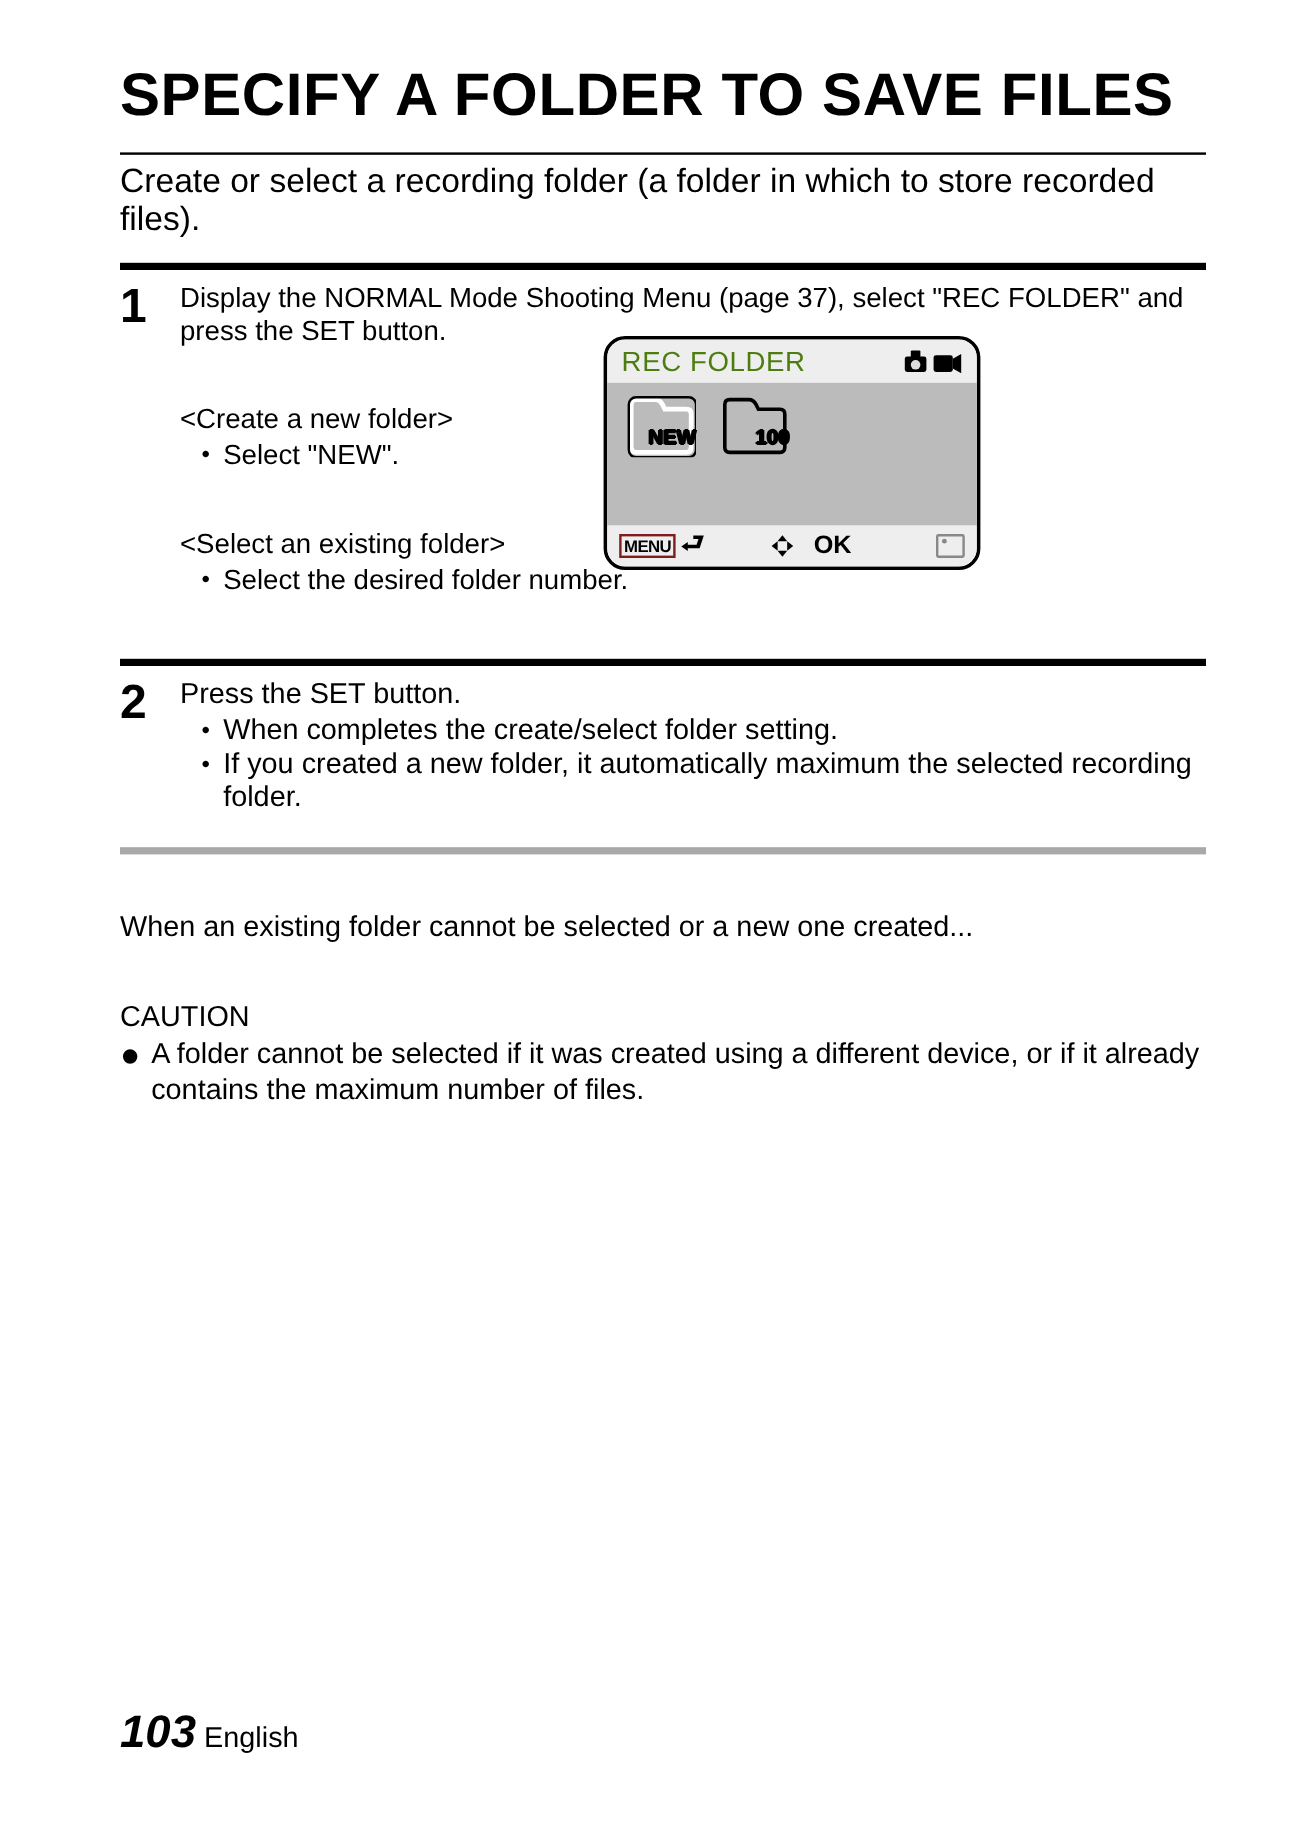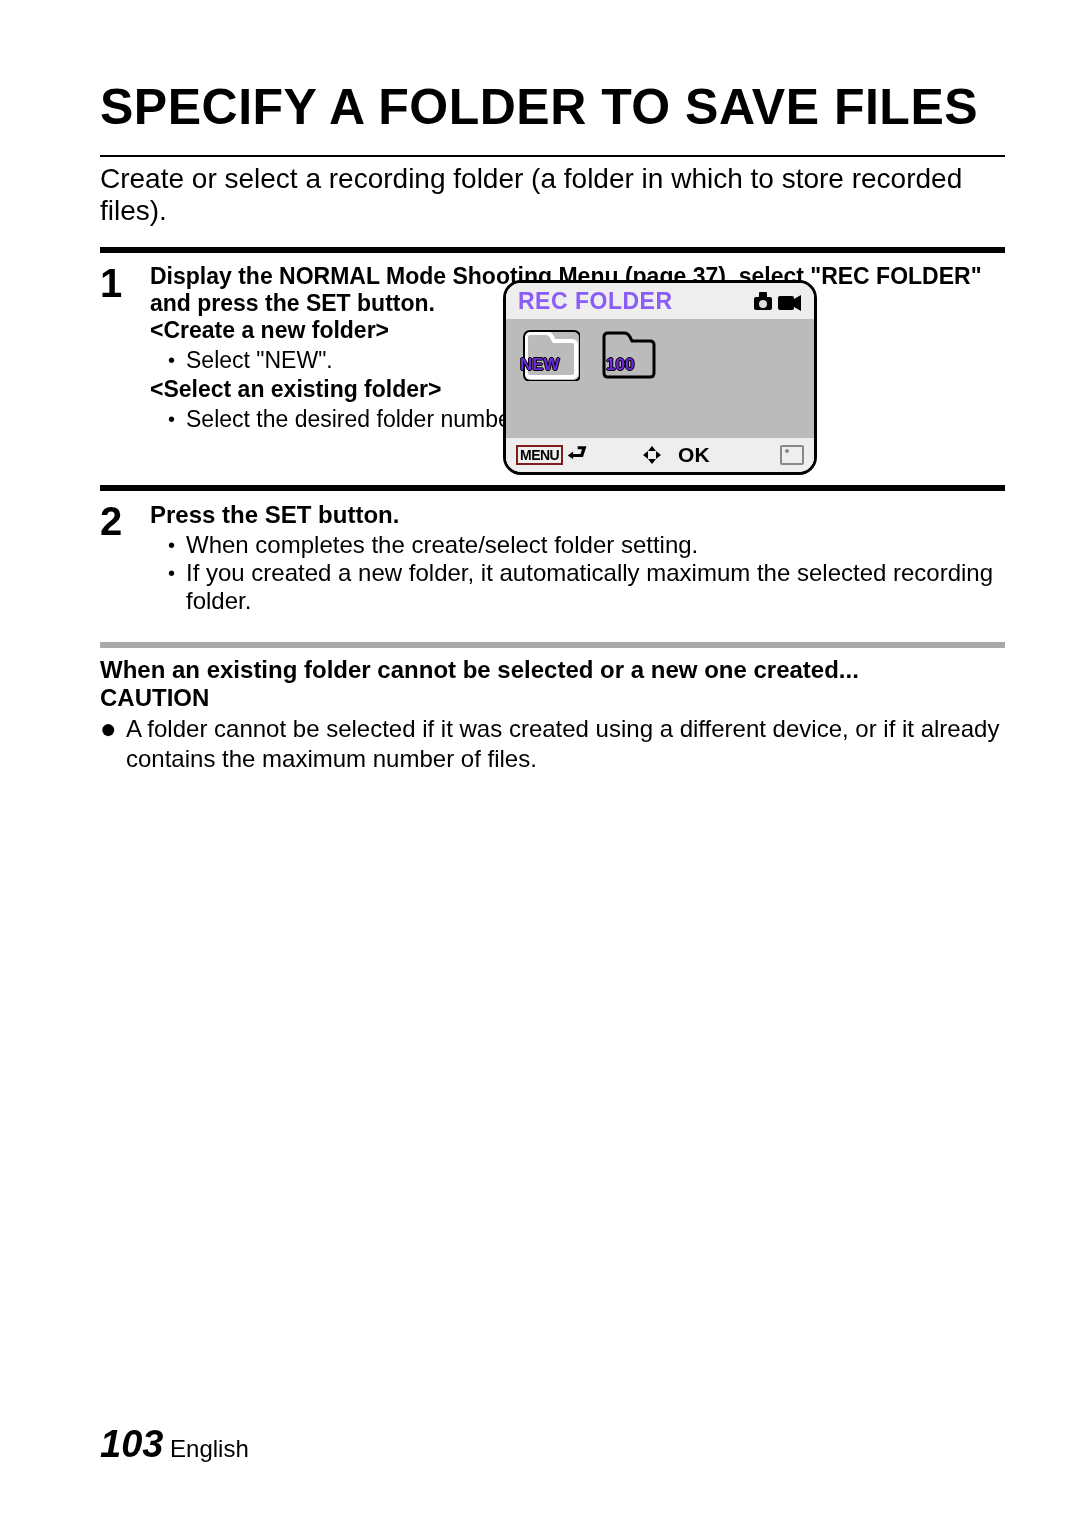--- a/index.html
+++ b/index.html
@@ -7,21 +7,21 @@
     padding: 0;
     background: #fff;
     font-family: Arial, Helvetica, sans-serif;
     color: #000;
   }
   .page {
     width: 1080px;
     height: 1526px;
     position: relative;
     box-sizing: border-box;
-    padding: 80px 75px 0 100px;
+    padding: 52px 75px 0 100px;
   }
   h1.title {
     font-size: 50px;
     font-weight: 900;
     letter-spacing: 0.5px;
     margin: 0 0 20px 0;
     line-height: 1.1;
     font-family: Arial, Helvetica, sans-serif;
   }
   .thin-rule {
@@ -57,21 +57,21 @@
     margin-top: 0px;
   }
   .step-body {
     flex: 1;
     font-size: 24px;
   }
   .step-1-text {
     width: 395px;
     font-size: 23px;
   }
-  .bold { font-weight: bold; }
+  .bold { font-weight: normal; margin-top: 47px; }
   .bullets {
     margin: 2px 0 2px 18px;
   }
   .bullets .row {
     display: flex;
     align-items: flex-start;
   }
   .bullets .row .dot {
     width: 18px;
     flex-shrink: 0;
@@ -108,23 +108,23 @@
     top: 0; left: 0; right: 0;
     height: 36px;
     background: #eee;
     display: flex;
     align-items: center;
     justify-content: space-between;
     padding: 0 12px;
     box-sizing: border-box;
   }
   .lcd-title {
-    font-weight: 700;
+    font-weight: 400;
     font-size: 23px;
-    color: #8b5cf6;
+    color: #4d7c0f;
     letter-spacing: 0.5px;
   }
   .lcd-footer {
     position: absolute;
     bottom: 0; left: 0; right: 0;
     height: 34px;
     background: #eee;
     display: flex;
     align-items: center;
     padding: 0 10px;
@@ -184,23 +184,23 @@
   .folder {
     width: 60px;
     height: 52px;
     position: relative;
   }
   .folder svg { width:100%; height:100%; }
   .folder-label {
     position: absolute;
     bottom: 6px;
     left: 0; right: 0;
-    text-align: left;
-    font-weight: 900;
-    color: #6d28d9;
+    text-align: right;
+    font-weight: 900;
+    color: #000000;
     font-size: 17px;
     text-shadow: -1px 0 #000, 1px 0 #000, 0 -1px #000, 0 1px #000;
   }
   .folder.selected { }
   .folder.selected .outline { stroke:#fff; stroke-width:4; }
   .folder.unselected .outline { stroke:#000; stroke-width:3; }
 
   .header-icons svg { display:block; }
 
   

